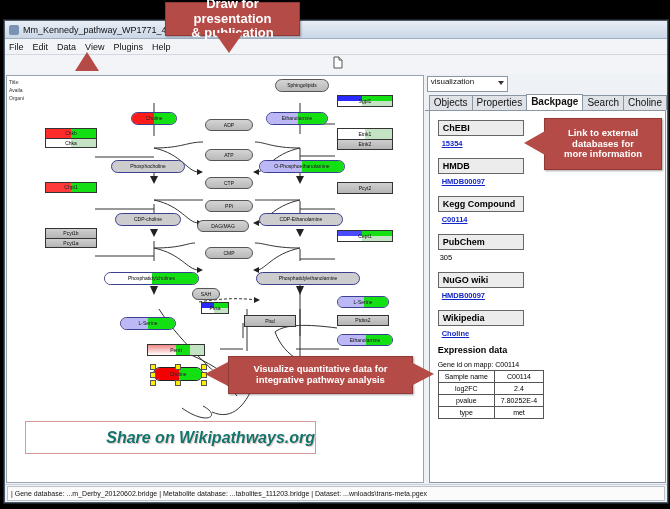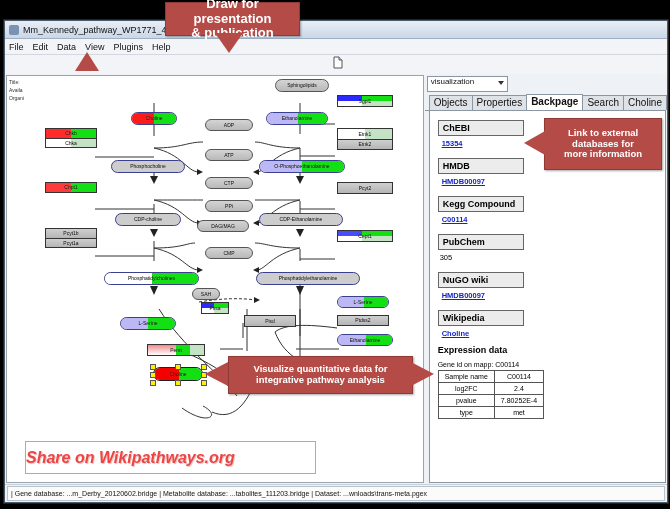--- a/index.html
+++ b/index.html
@@ -68,23 +68,23 @@
 
   svg.edges{position:absolute;left:0;top:0;width:425px;height:435px;}
 
   .handle{position:absolute;width:4px;height:4px;background:#ffee00;border:1px solid #555;z-index:9;}
 
   
   .callout{position:absolute;background:#b54b47;color:#fff;font-weight:bold;text-align:center;
            border:1px solid #8f3a36;box-shadow:1px 1px 2px rgba(0,0,0,.35);z-index:20;
            display:flex;align-items:center;justify-content:center;line-height:1.15;}
   .arrow{position:absolute;width:0;height:0;z-index:20;}
-  .share{position:absolute;border:1px solid #d39a98;background:#fff;color:#ef4444;
-         font-weight:bold;font-style:italic;display:flex;align-items:center;justify-content:flex-start;z-index:20;
-         text-shadow:1px 1px 0 #e9c9c7;margin-top:20px;}
+  .share{position:absolute;border:1px solid #d39a98;background:#fff;color:#0f766e;
+         font-weight:bold;font-style:italic;display:flex;align-items:center;justify-content:flex-end;z-index:20;
+         text-shadow:1px 1px 0 #e9c9c7;}
 </style>
 </head>
 <body>
 
 <div id="root">
 
   <div class="win">
 
     <div class="titlebar">
       <span class="tico"></span>

